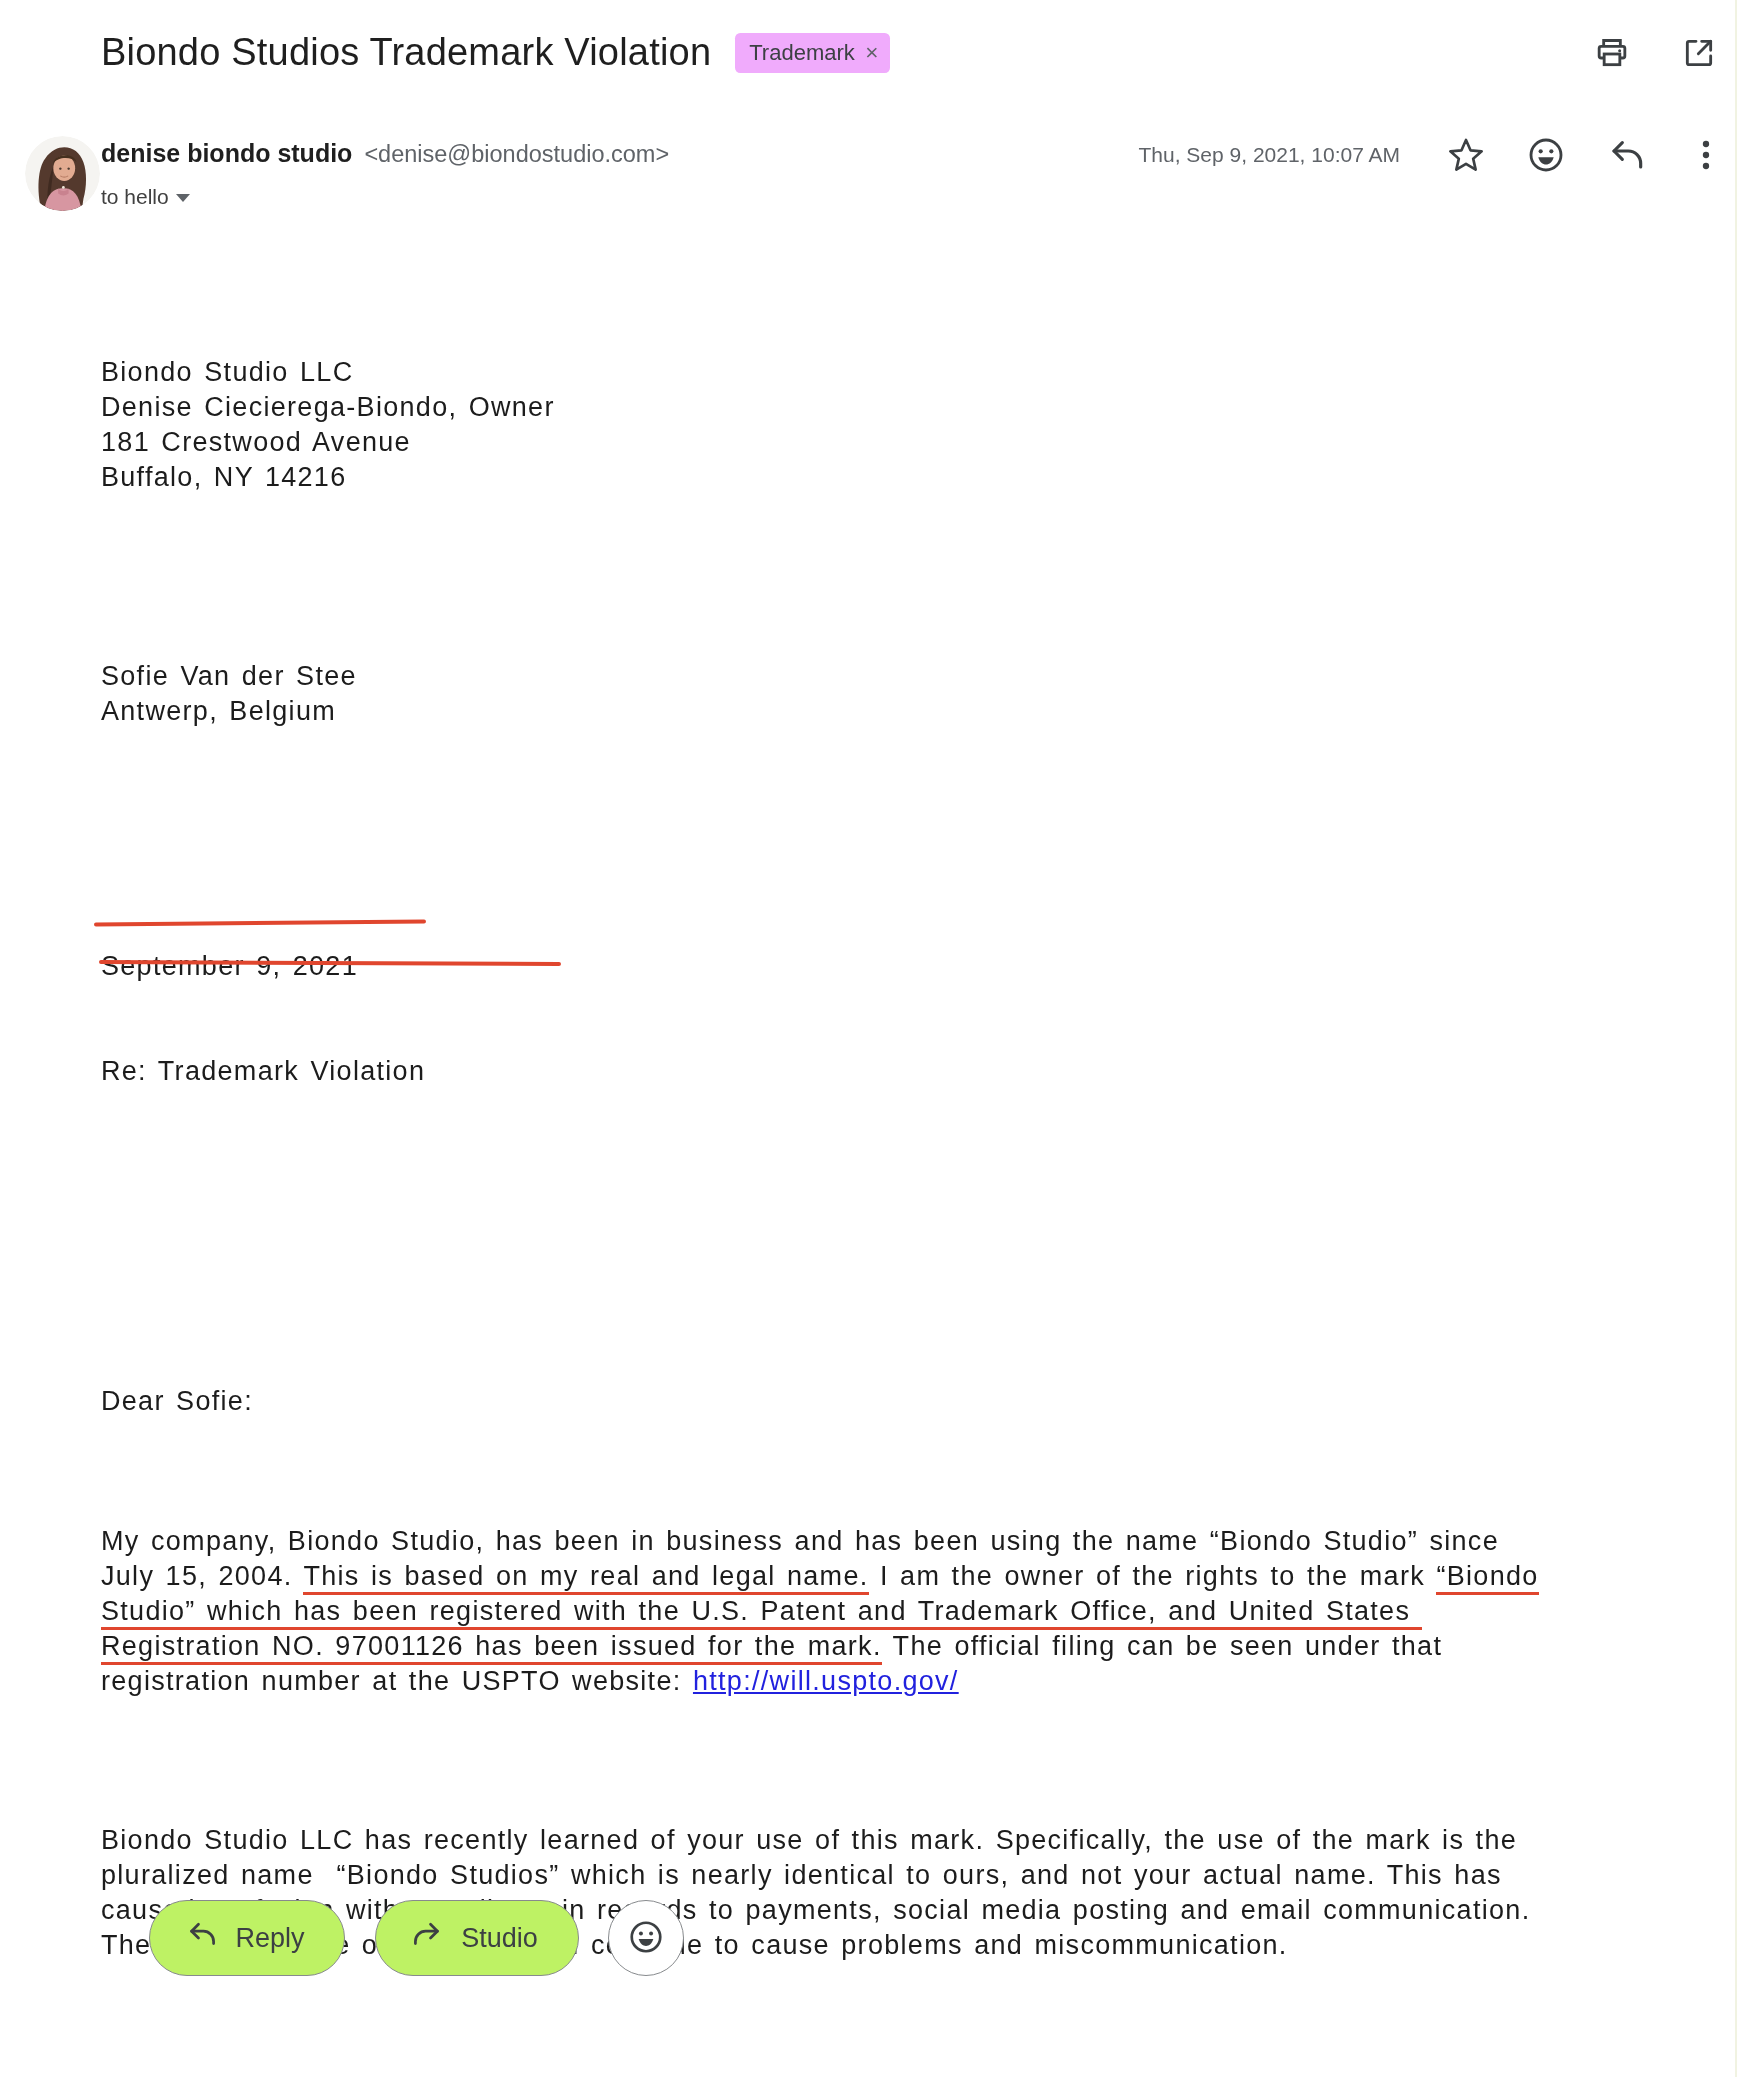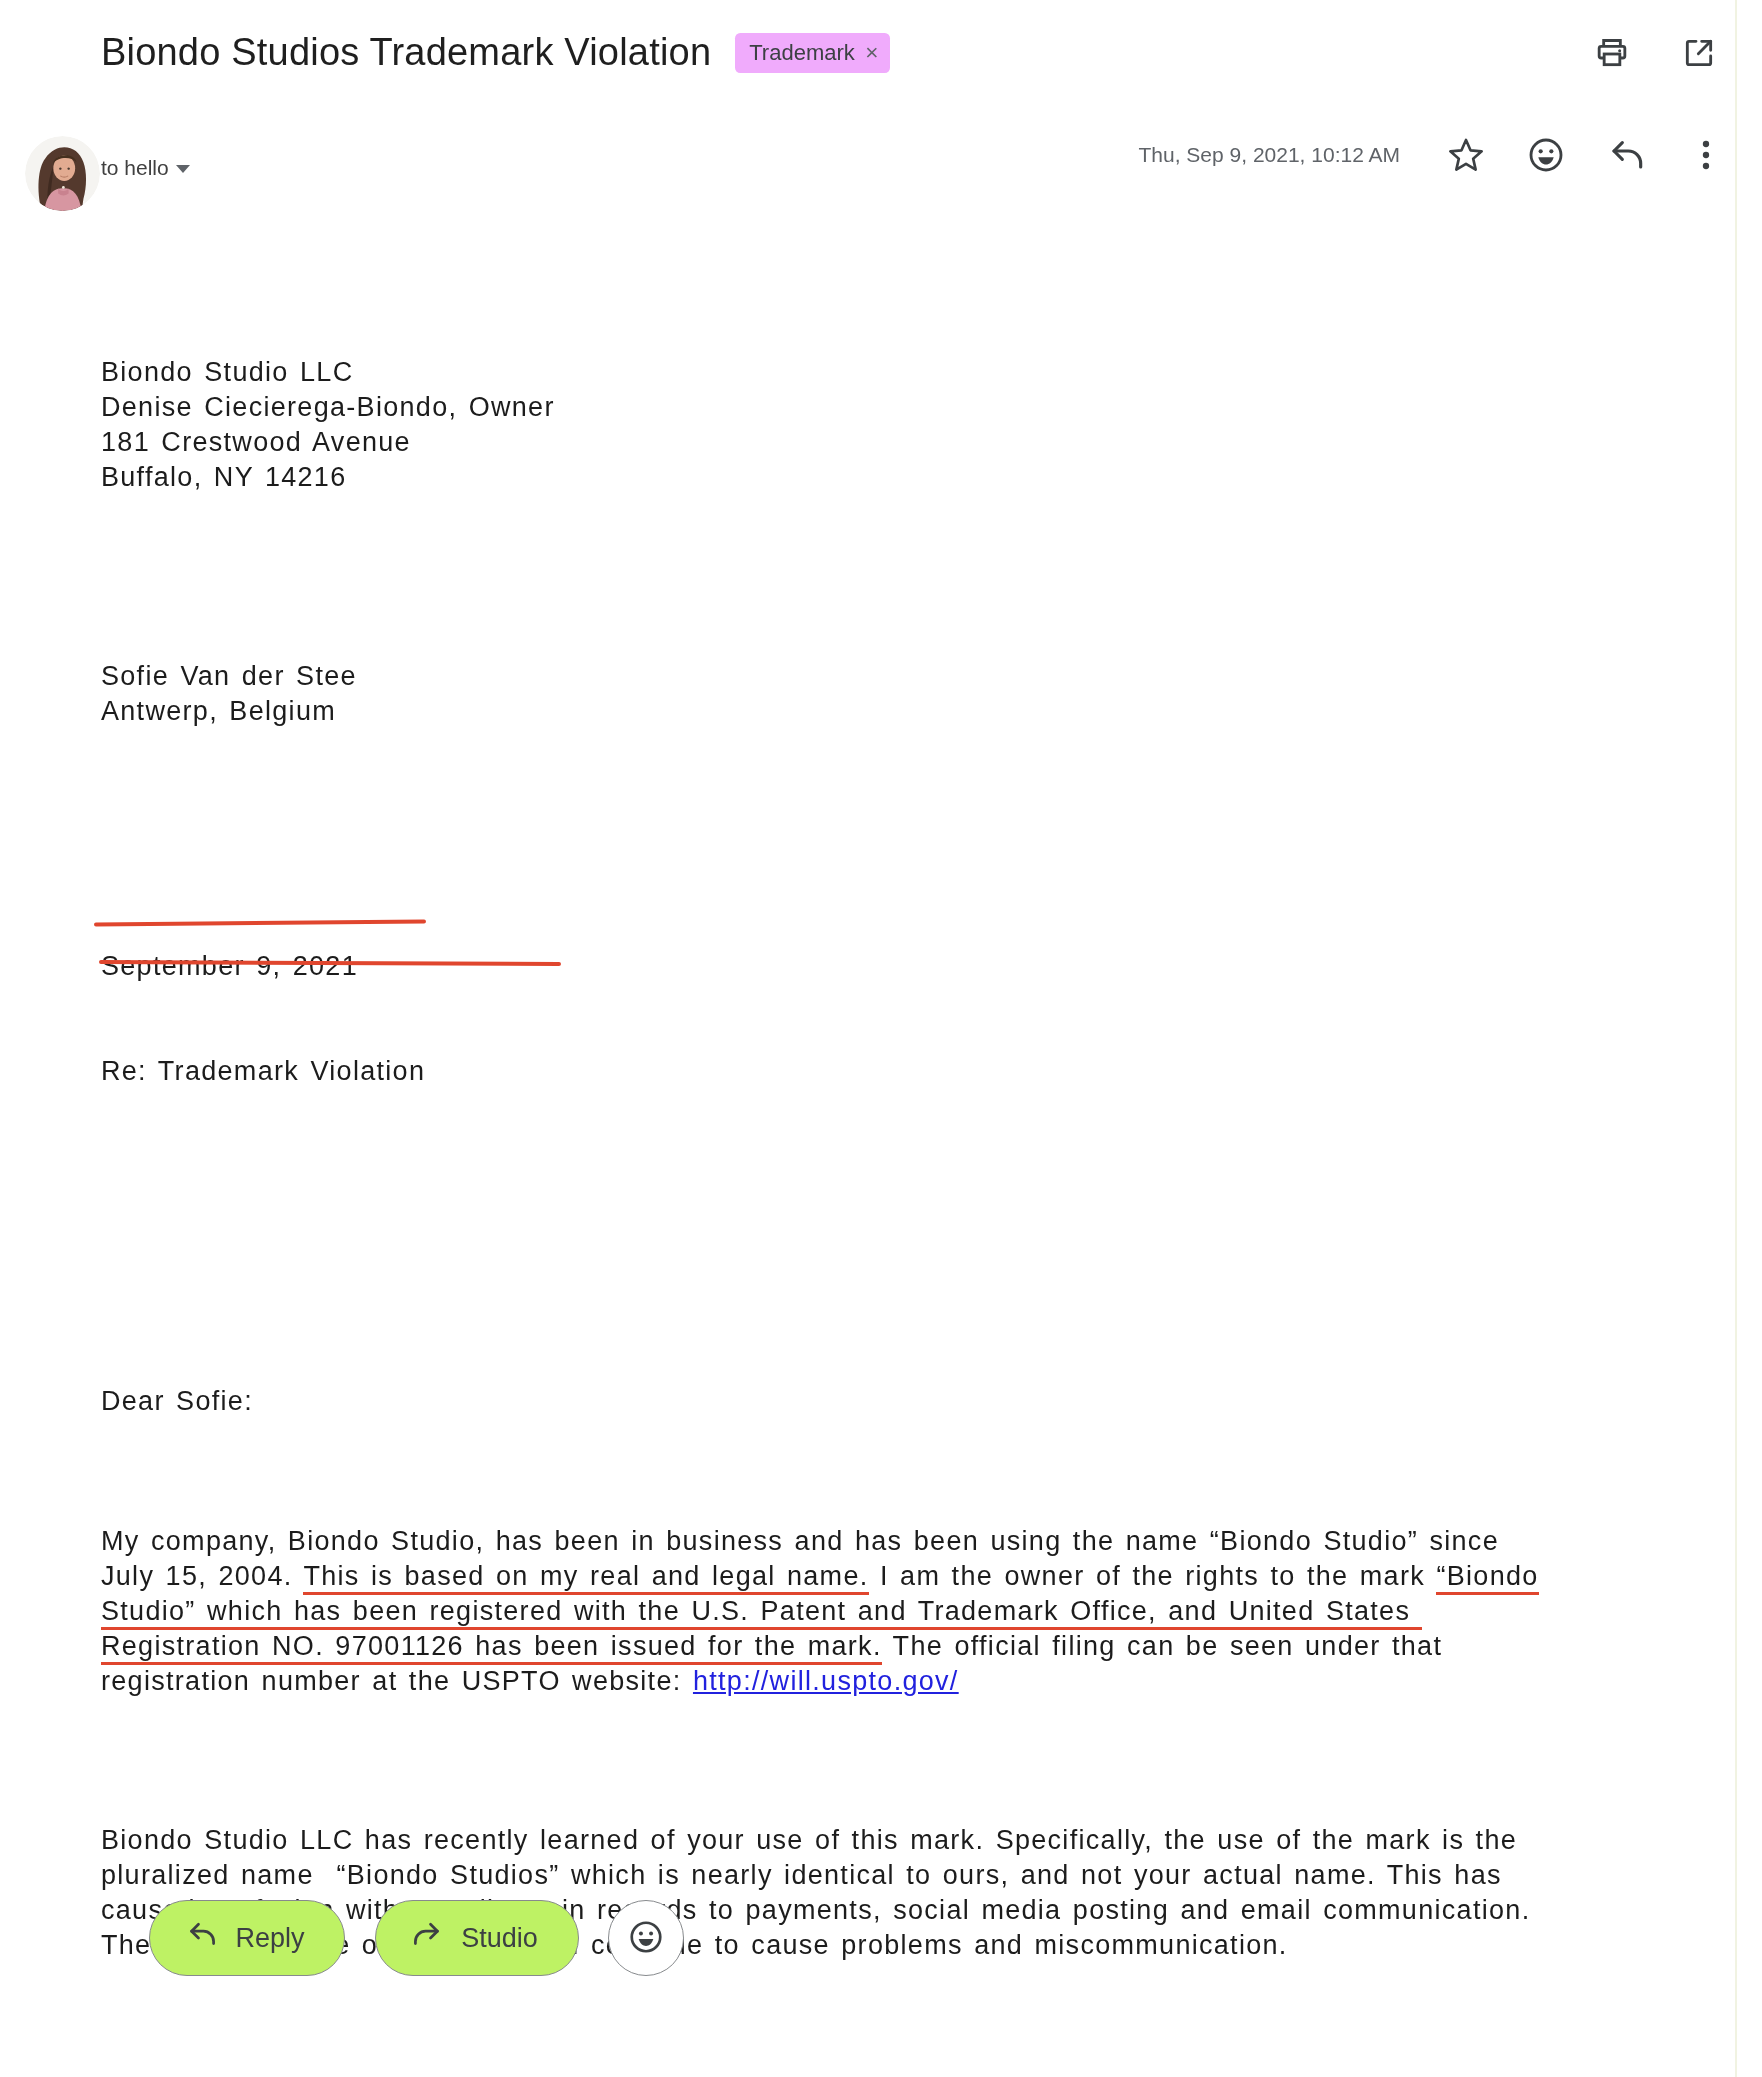--- a/index.html
+++ b/index.html
@@ -111,27 +111,31 @@
           <path d="M32 32 C33 20 57 18 59 30 C53 23 37 24 32 32 Z" fill="#46301f"></path>
           <path d="M40.5 36 a1.4 1.4 0 1 0 0.1 0 Z M50 36 a1.4 1.4 0 1 0 0.1 0 Z" fill="#4a3a30"></path>
           <path d="M41 46 C43 47.5 47 47.5 49 46" stroke="#b97f67" stroke-width="1.4" fill="none" stroke-linecap="round"></path>
           <path d="M22 86 C25 66 33 60 44 60 C56 60 62 68 65 86 Z" fill="#d796a1"></path>
           <path d="M38 60 C40 64 48 64 50 60 L50 66 C46 69 42 69 38 66 Z" fill="#c9828f"></path>
           <circle cx="44" cy="59" r="1.6" fill="#efe6da"></circle>
         </g>
       </svg>
     </div>
     <div class="sender-main">
+      <div class="sender-line">
+        <span class="sender-name">denise biondo studio</span>
+        <span class="sender-email">&lt;denise@biondostudio.com&gt;</span>
+      </div>
       <div class="to-line">
         <span>to hello</span>
         <span class="caret"></span>
       </div>
     </div>
     <div class="sender-meta">
-      <span class="date">Thu, Sep 9, 2021, 10:12 AM</span>
+      <span class="date">Thu, Sep 9, 2021, 10:07 AM</span>
       <div class="icon-btn">
         <span>
           <svg width="40" height="40" viewBox="0 0 24 24" fill="none" stroke="#3c4043" stroke-width="1.6" stroke-linejoin="round">
             <path d="M12 17.3 L6.2 20.8 L7.7 14.2 L2.6 9.8 L9.3 9.2 L12 3 L14.7 9.2 L21.4 9.8 L16.3 14.2 L17.8 20.8 Z"></path>
           </svg>
         </span>
       </div>
       <div class="icon-btn">
         <span>
           <svg width="40" height="40" viewBox="0 0 24 24" fill="none" stroke="#3c4043" stroke-width="1.7">

